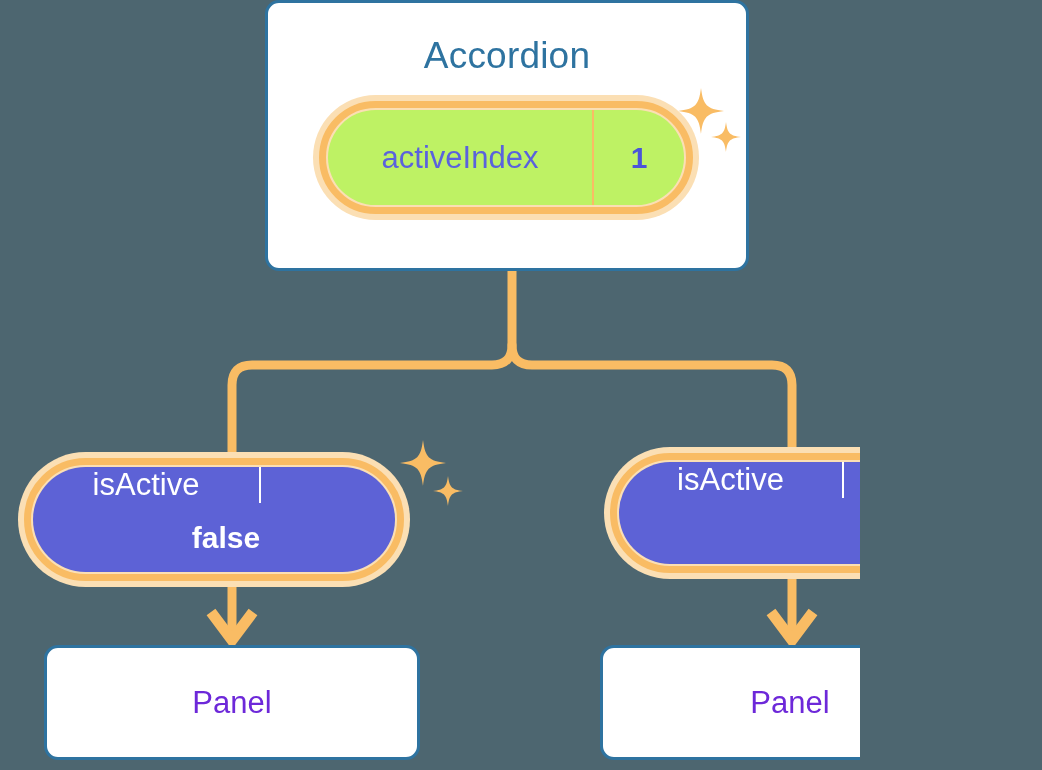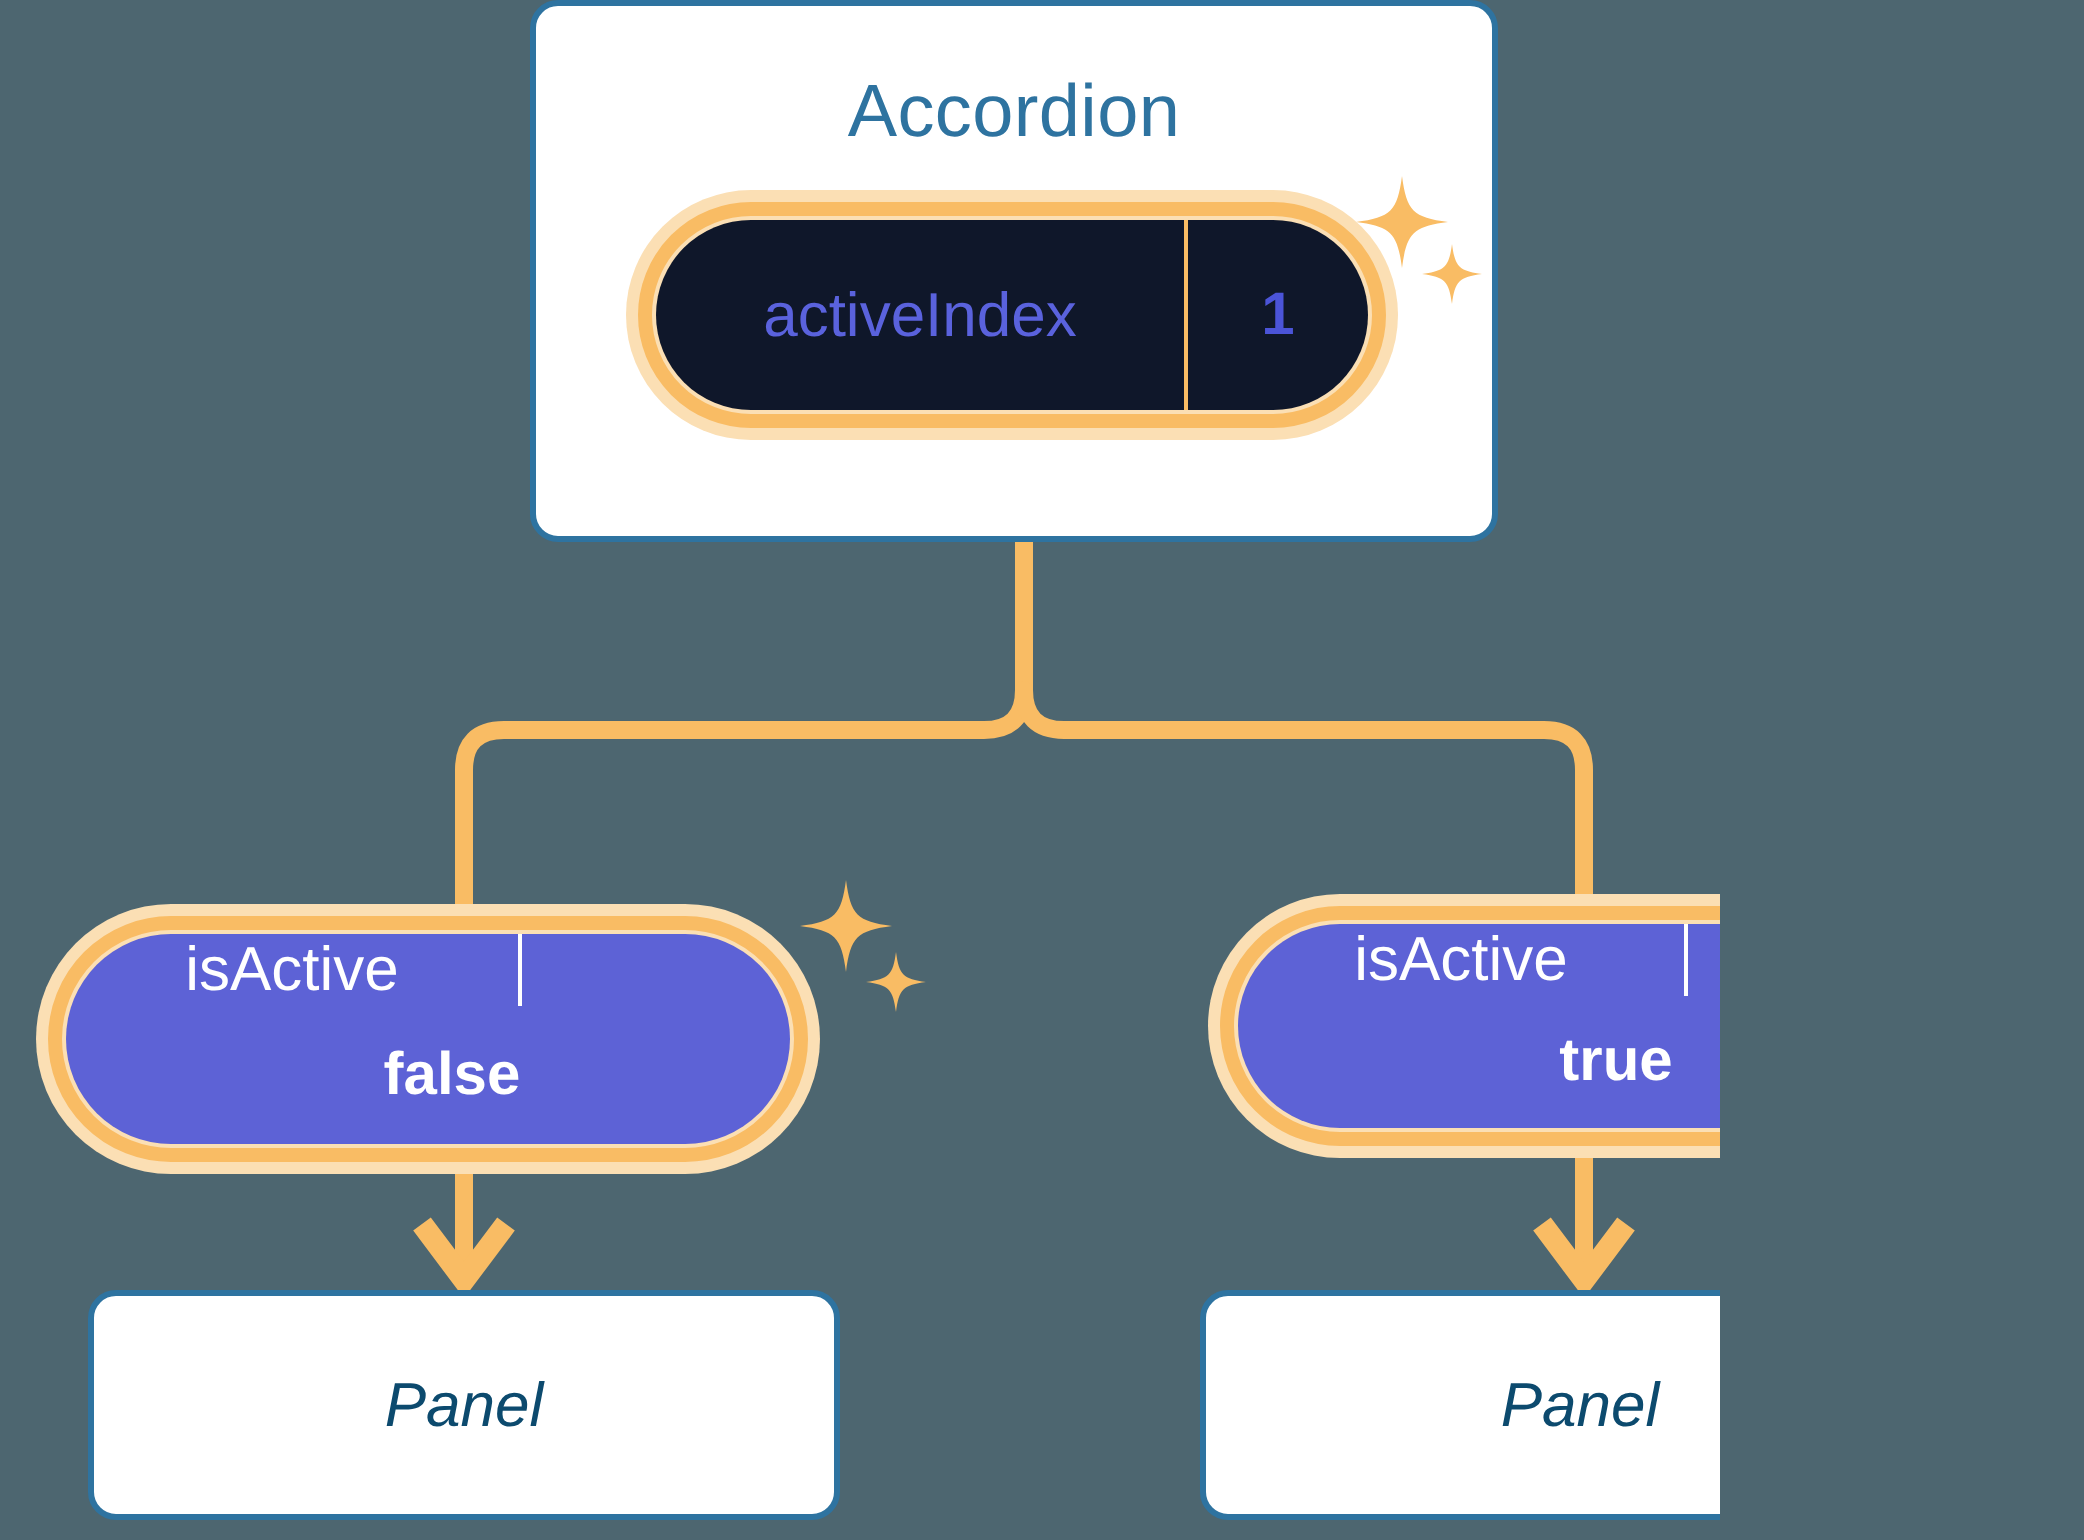--- a/index.html
+++ b/index.html
@@ -98,21 +98,21 @@
     display: flex;
     align-items: center;
     justify-content: center;
     box-sizing: border-box;
   }
   .pill-key   { flex: 0 0 auto; }
   .pill-value { flex: 1 1 auto; }
 
   
   .pill-white .pill-body {
-    background: #0f172a;
+    background: #bef264;
   }
   .pill-white .pill-key {
     color: #5a62dd;
     font-size: 31px;
     border-right: 2px solid #f9bc64;
   }
   .pill-white .pill-value {
     color: #4b54d8;
     font-size: 30px;
     font-weight: 700;
@@ -173,23 +173,22 @@
     width: 380px;
     height: 115px;
   }
   .panel-label {
     position: absolute;
     left: 0;
     right: 0;
     top: 50%;
     transform: translateY(-50%);
     text-align: center;
-    color: #0c4a6e;
+    color: #6d28d9;
     font-size: 31px;
-    font-style: italic;
   }
 
   
   .sparkle-group {
     position: absolute;
     pointer-events: none;
   }
   .sparkle {
     position: absolute;
     display: block;
@@ -251,21 +250,20 @@
   </div>
 
   <div class="card" id="panel-left">
     <div class="panel-label">Panel</div>
   </div>
 
   <div class="pill pill-purple" id="pill-is-active-right">
     <div class="pill-ring"></div>
     <div class="pill-body">
       <div class="pill-cell pill-key">isActive</div>
-      <div class="pill-cell pill-value">true</div>
     </div>
   </div>
 
   <div class="sparkle-group" style="left:980px; top:435px; width:80px; height:80px;">
     <svg class="sparkle" style="left:0px; top:0px;" width="46" height="46" viewBox="0 0 100 100">
       <path d="M50 0 C55 38 62 45 100 50 C62 55 55 62 50 100 C45 62 38 55 0 50 C38 45 45 38 50 0 Z" fill="#f9bc64"></path>
     </svg>
     <svg class="sparkle" style="left:33px; top:36px;" width="30" height="30" viewBox="0 0 100 100">
       <path d="M50 0 C55 38 62 45 100 50 C62 55 55 62 50 100 C45 62 38 55 0 50 C38 45 45 38 50 0 Z" fill="#f9bc64"></path>
     </svg>

